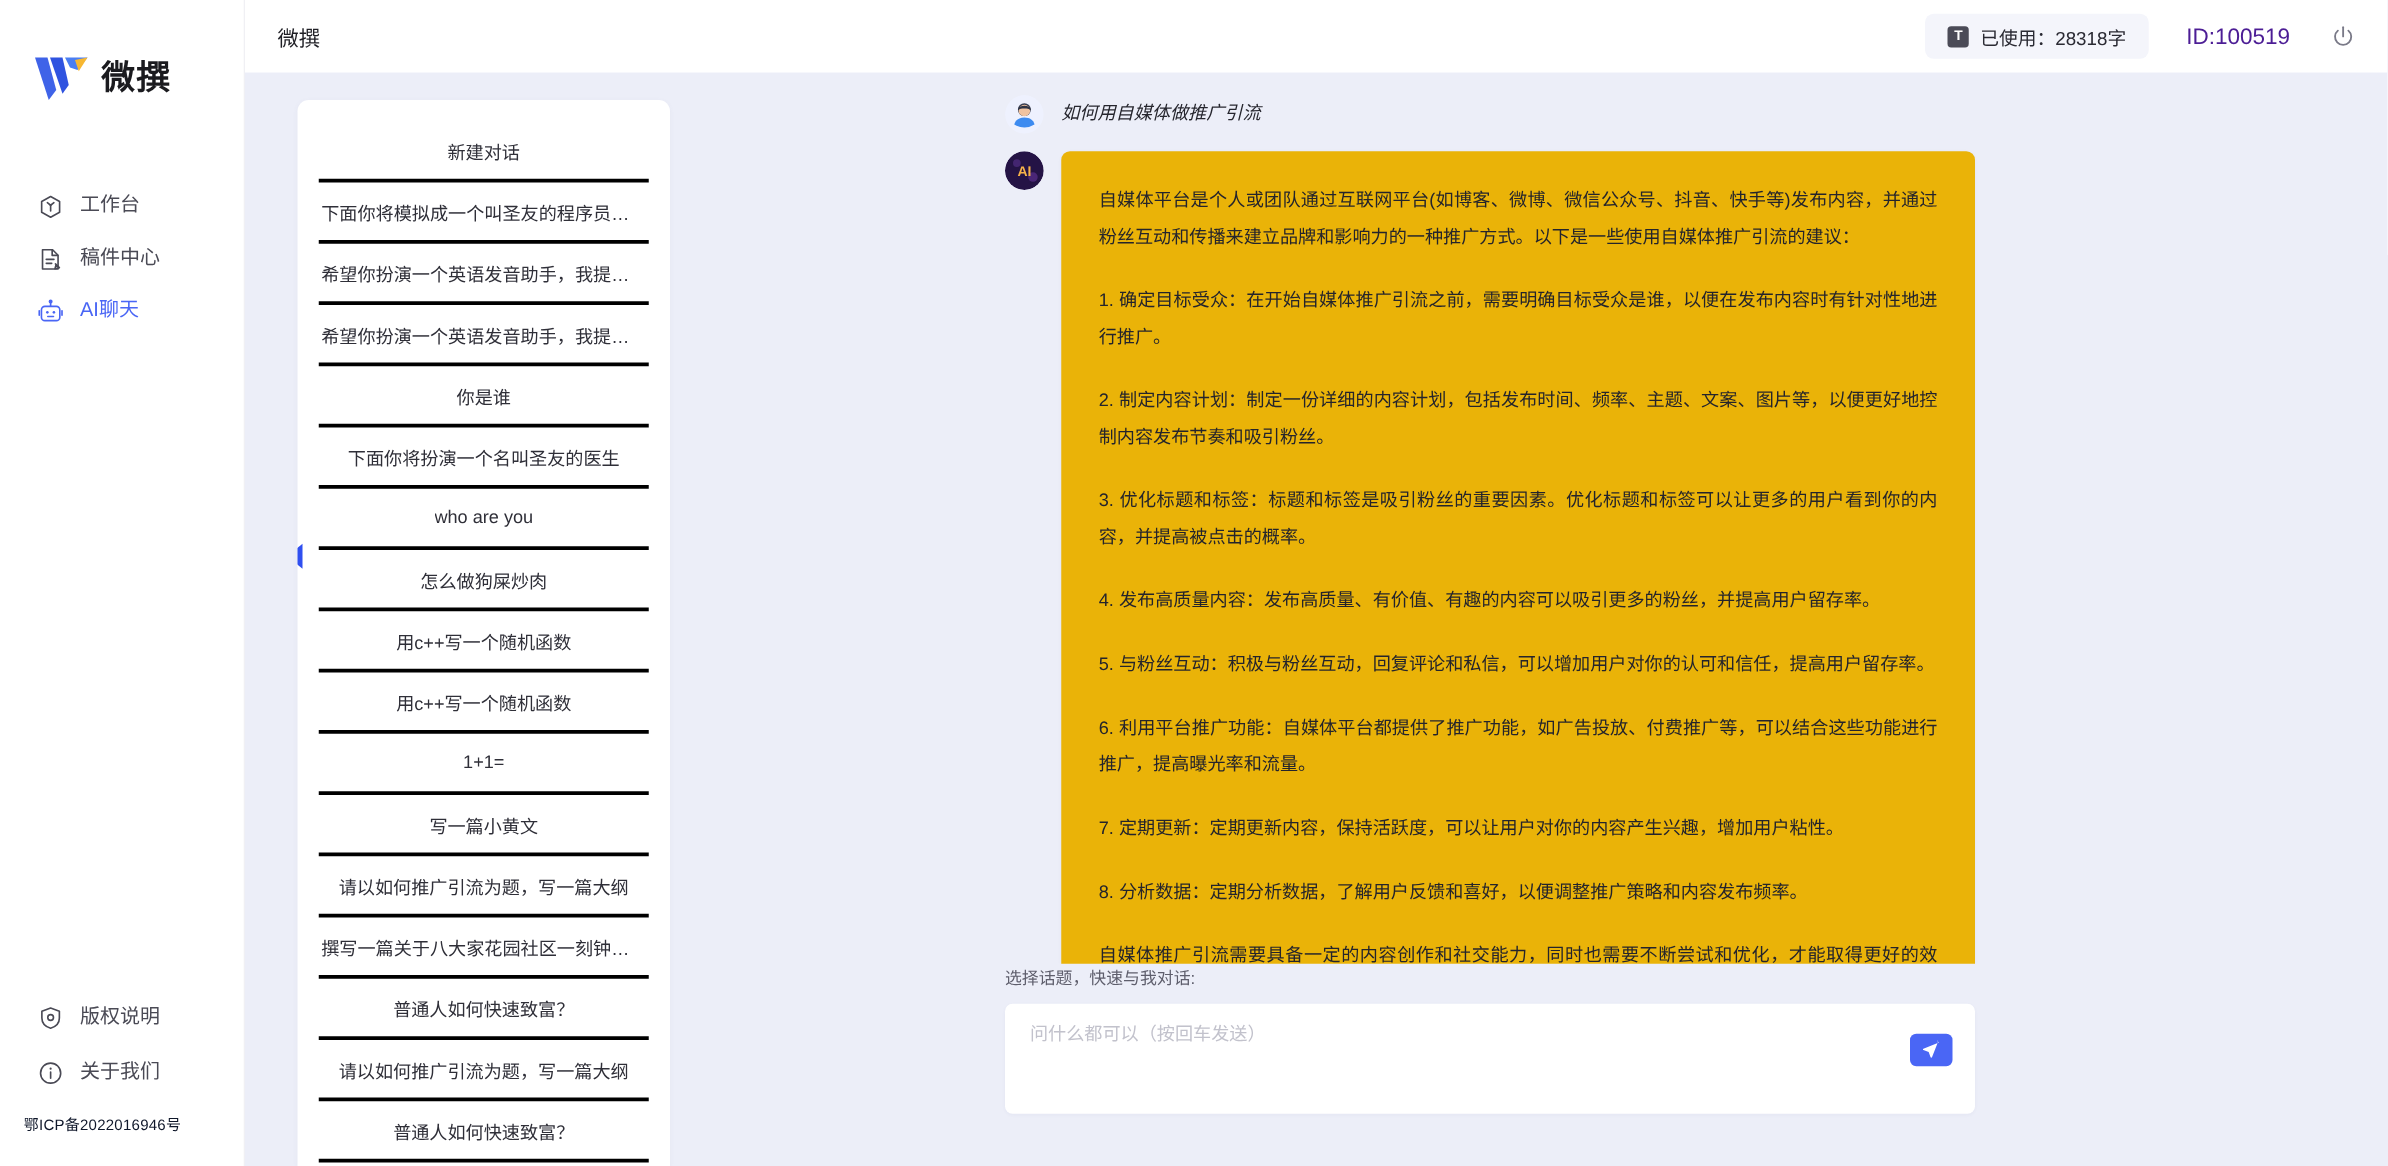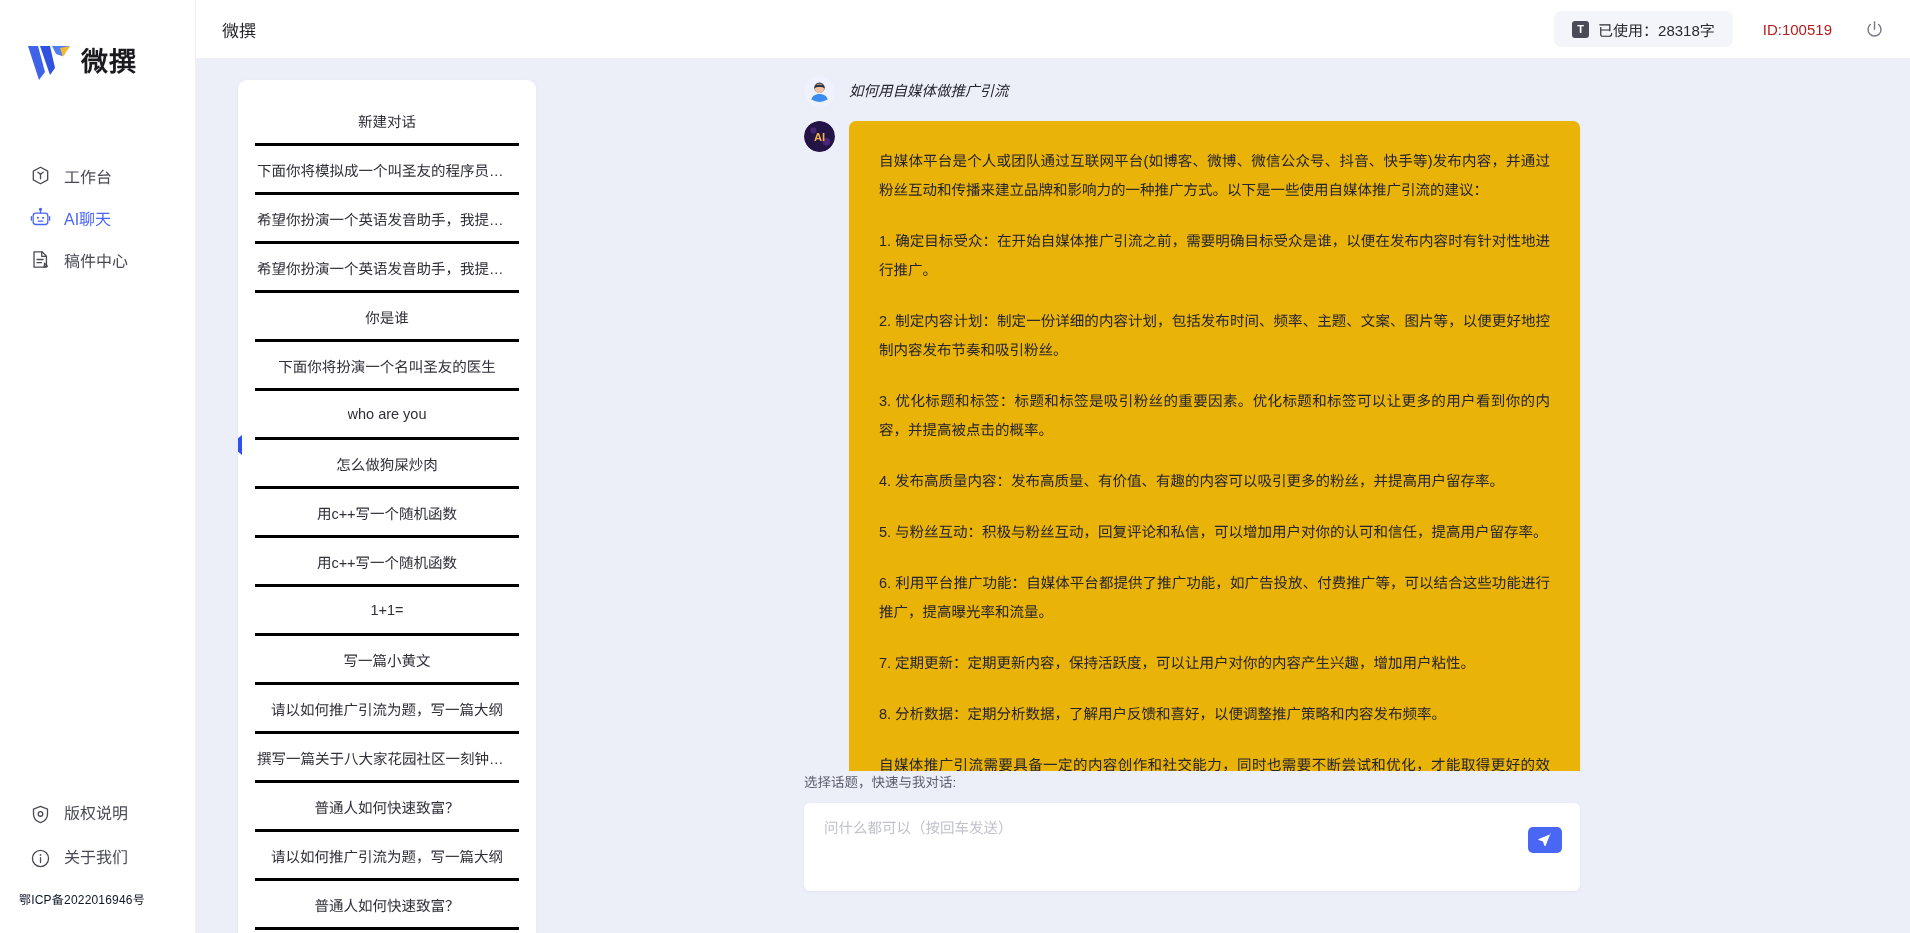--- a/index.html
+++ b/index.html
@@ -45,21 +45,21 @@
     font-size: 27px;
     font-weight: 700;
     letter-spacing: 1px;
     color: #1b1b1f;
     line-height: 1;
   }
 
   .nav { margin-top: 62px; width: 100%; }
   .nav-item {
     display: flex;
-    align-items: flex-end;
+    align-items: center;
     gap: 13px;
     height: 42px;
     padding-left: 30px;
     cursor: pointer;
     font-size: 16px;
     color: #4a4a55;
   }
   .nav-item .nav-ico { width: 21px; height: 21px; display: block; flex: 0 0 21px; }
   .nav-item.active { color: #4a66f5; }
   .nav-item.active .nav-label { color: #4a66f5; }
@@ -138,22 +138,22 @@
     width: 17px; height: 17px;
     border-radius: 3px;
     background: #4b4b57;
     color: #fff;
     font-size: 11px;
     font-weight: 700;
     display: flex; align-items: center; justify-content: center;
     line-height: 1;
   }
   .user-id {
-    font-size: 15px;
-    color: #b91c1c;
+    font-size: 18px;
+    color: #4c1d95;
   }
   .power-btn {
     width: 24px; height: 24px;
     cursor: pointer;
     display: flex; align-items: center; justify-content: center;
     color: #7a7a88;
   }
 
   .body {
     position: relative;
@@ -338,43 +338,43 @@
 
       <div class="nav-item">
         <svg class="nav-ico" viewBox="0 0 24 24" fill="none" stroke="#4a4a55" stroke-width="1.5" stroke-linecap="round" stroke-linejoin="round">
           <path d="M12 2.6 20.2 7v10L12 21.4 3.8 17V7z"></path>
           <path d="M12 10.5v5.2"></path>
             <path d="M9 8.2 12 10.5 15 8.2"></path>
         </svg>
         <span class="nav-label">工作台</span>
       </div>
 
+      <div class="nav-item">
+        <svg class="nav-ico" viewBox="0 0 24 24" fill="none" stroke="#4a4a55" stroke-width="1.5" stroke-linecap="round" stroke-linejoin="round">
+          <path d="M4.6 3.2h9.2l5 5v12.6H4.6z"></path>
+          <path d="M13.4 3.4v5h5"></path>
+          <path d="M8 12h7"></path>
+            <path d="M8 15.6h5"></path>
+          <path d="M16.4 16.2 20 19.6l-4 1 1-4z" fill="none"></path>
+        </svg>
+        <span class="nav-label">稿件中心</span>
+      </div>
+
       <div class="nav-item active">
         <svg class="nav-ico" viewBox="0 0 24 24" fill="none" stroke="#4a66f5" stroke-width="1.5" stroke-linecap="round" stroke-linejoin="round">
           <rect x="3.6" y="7" width="16.8" height="13" rx="3.2"></rect>
           <path d="M12 3.2v3.6"></path>
             <circle cx="12" cy="2.6" r="1.1" fill="#4a66f5"></circle>
           <circle cx="9" cy="12.4" r="1.2" fill="#4a66f5" stroke="none"></circle>
           <circle cx="15" cy="12.4" r="1.2" fill="#4a66f5" stroke="none"></circle>
           <path d="M9.4 16.2h5.2"></path>
           <path d="M1.6 11v4"></path>
             <path d="M22.4 11v4"></path>
         </svg>
         <span class="nav-label">AI聊天</span>
-      </div>
-
-      <div class="nav-item">
-        <svg class="nav-ico" viewBox="0 0 24 24" fill="none" stroke="#4a4a55" stroke-width="1.5" stroke-linecap="round" stroke-linejoin="round">
-          <path d="M4.6 3.2h9.2l5 5v12.6H4.6z"></path>
-          <path d="M13.4 3.4v5h5"></path>
-          <path d="M8 12h7"></path>
-            <path d="M8 15.6h5"></path>
-          <path d="M16.4 16.2 20 19.6l-4 1 1-4z" fill="none"></path>
-        </svg>
-        <span class="nav-label">稿件中心</span>
       </div>
 
     </nav>
 
     <div class="sidebar-bottom">
       <div class="foot-item">
         <svg class="nav-ico" viewBox="0 0 24 24" fill="none" stroke="#4a4a55" stroke-width="1.5" stroke-linecap="round" stroke-linejoin="round">
           <path d="M12 2.8 20 5.8v6c0 5-3.4 8-8 9.4-4.6-1.4-8-4.4-8-9.4v-6z"></path>
           <circle cx="12" cy="11.4" r="2.6"></circle>
         </svg>

